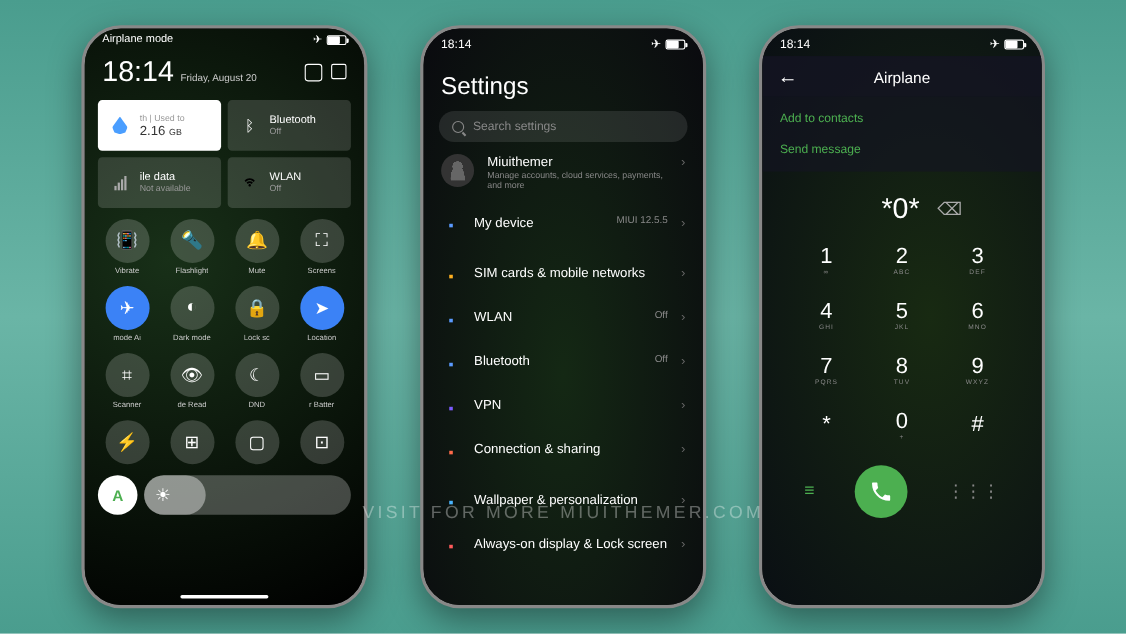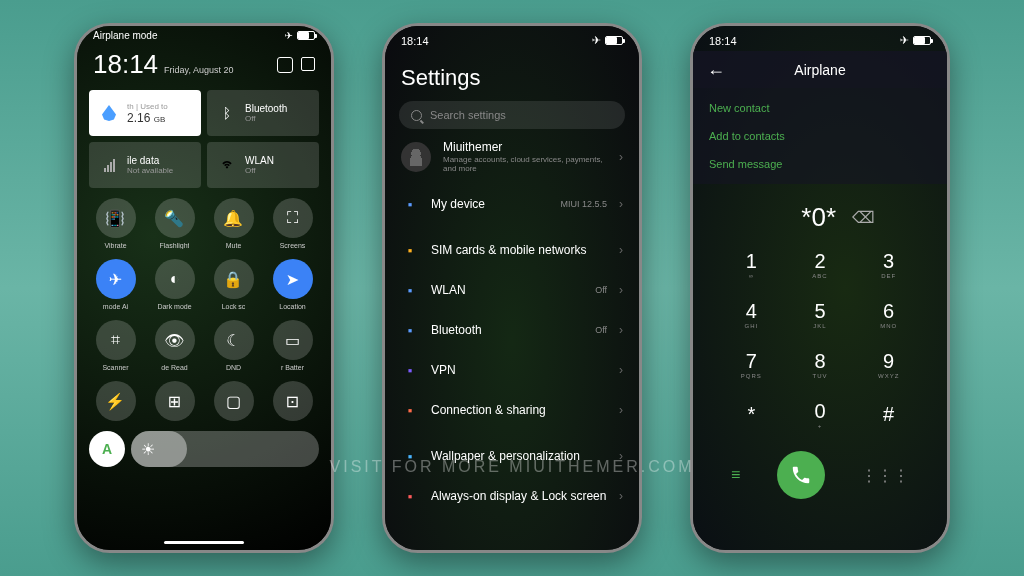--- a/index.html
+++ b/index.html
@@ -43,21 +43,21 @@
 .brightness{flex:1;height:36px;background:rgba(255,255,255,0.25);border-radius:18px;position:relative}
 .brightness-fill{position:absolute;left:0;top:0;height:100%;width:30%;background:rgba(255,255,255,0.4);border-radius:18px;display:flex;align-items:center;padding-left:10px;color:#fff}
 .home-bar{position:absolute;bottom:6px;left:50%;transform:translateX(-50%);width:80px;height:3px;background:#fff;border-radius:2px}
 
 
 .p2-bg{background:radial-gradient(ellipse at 50% 60%,rgba(40,80,40,0.5),rgba(10,10,15,0.98));height:100%}
 .settings-title{color:#fff;font-size:22px;padding:14px 16px 10px}
 .search-box{margin:0 14px;background:rgba(255,255,255,0.1);border-radius:18px;padding:8px 12px;display:flex;align-items:center;gap:8px;color:#888;font-size:11px}
 .search-icon-s{width:11px;height:11px;border:1.5px solid #888;border-radius:50%;position:relative}
 .search-icon-s::after{content:'';position:absolute;bottom:-3px;right:-3px;width:4px;height:1.5px;background:#888;transform:rotate(45deg)}
-.settings-item{display:flex;align-items:center;padding:11px 16px;gap:12px;color:#fff}
+.settings-item{display:flex;align-items:flex-start;padding:11px 16px;gap:12px;color:#fff}
 .si-icon{width:18px;height:18px;display:flex;align-items:center;justify-content:center;font-size:13px}
 .si-label{flex:1;font-size:12px}
 .si-sub{font-size:8px;color:#888;margin-top:1px}
 .si-right{font-size:9px;color:#888}
 .chev{color:#666;font-size:12px}
 .avatar{width:30px;height:30px;background:#333;border-radius:50%;position:relative;overflow:hidden}
 .avatar::after{content:'';position:absolute;inset:6px;background:radial-gradient(circle at 50% 30%,#666 30%,transparent 31%),radial-gradient(ellipse at 50% 90%,#666 50%,transparent 51%)}
 .si-divider{height:6px}
 
 
@@ -309,21 +309,20 @@
           <div class="battery-icon">
             <div class="battery-fill"></div>
           </div>
         </div>
   </div>
   <div class="p3-header">
     <span class="back-arrow">←</span>
     <span class="p3-title">Airplane</span>
   </div>
   <div class="p3-actions" id="p3-actions">
-        <div class="p3-action">New contact</div>
         <div class="p3-action">Add to contacts</div>
         <div class="p3-action">Send message</div>
       </div>
   <div class="dialed">
     <span style="width:20px"></span>
     <span>*0*</span>
     <span class="backspace">⌫</span>
   </div>
   <div class="dialpad" id="dialpad">
         <div class="key">

